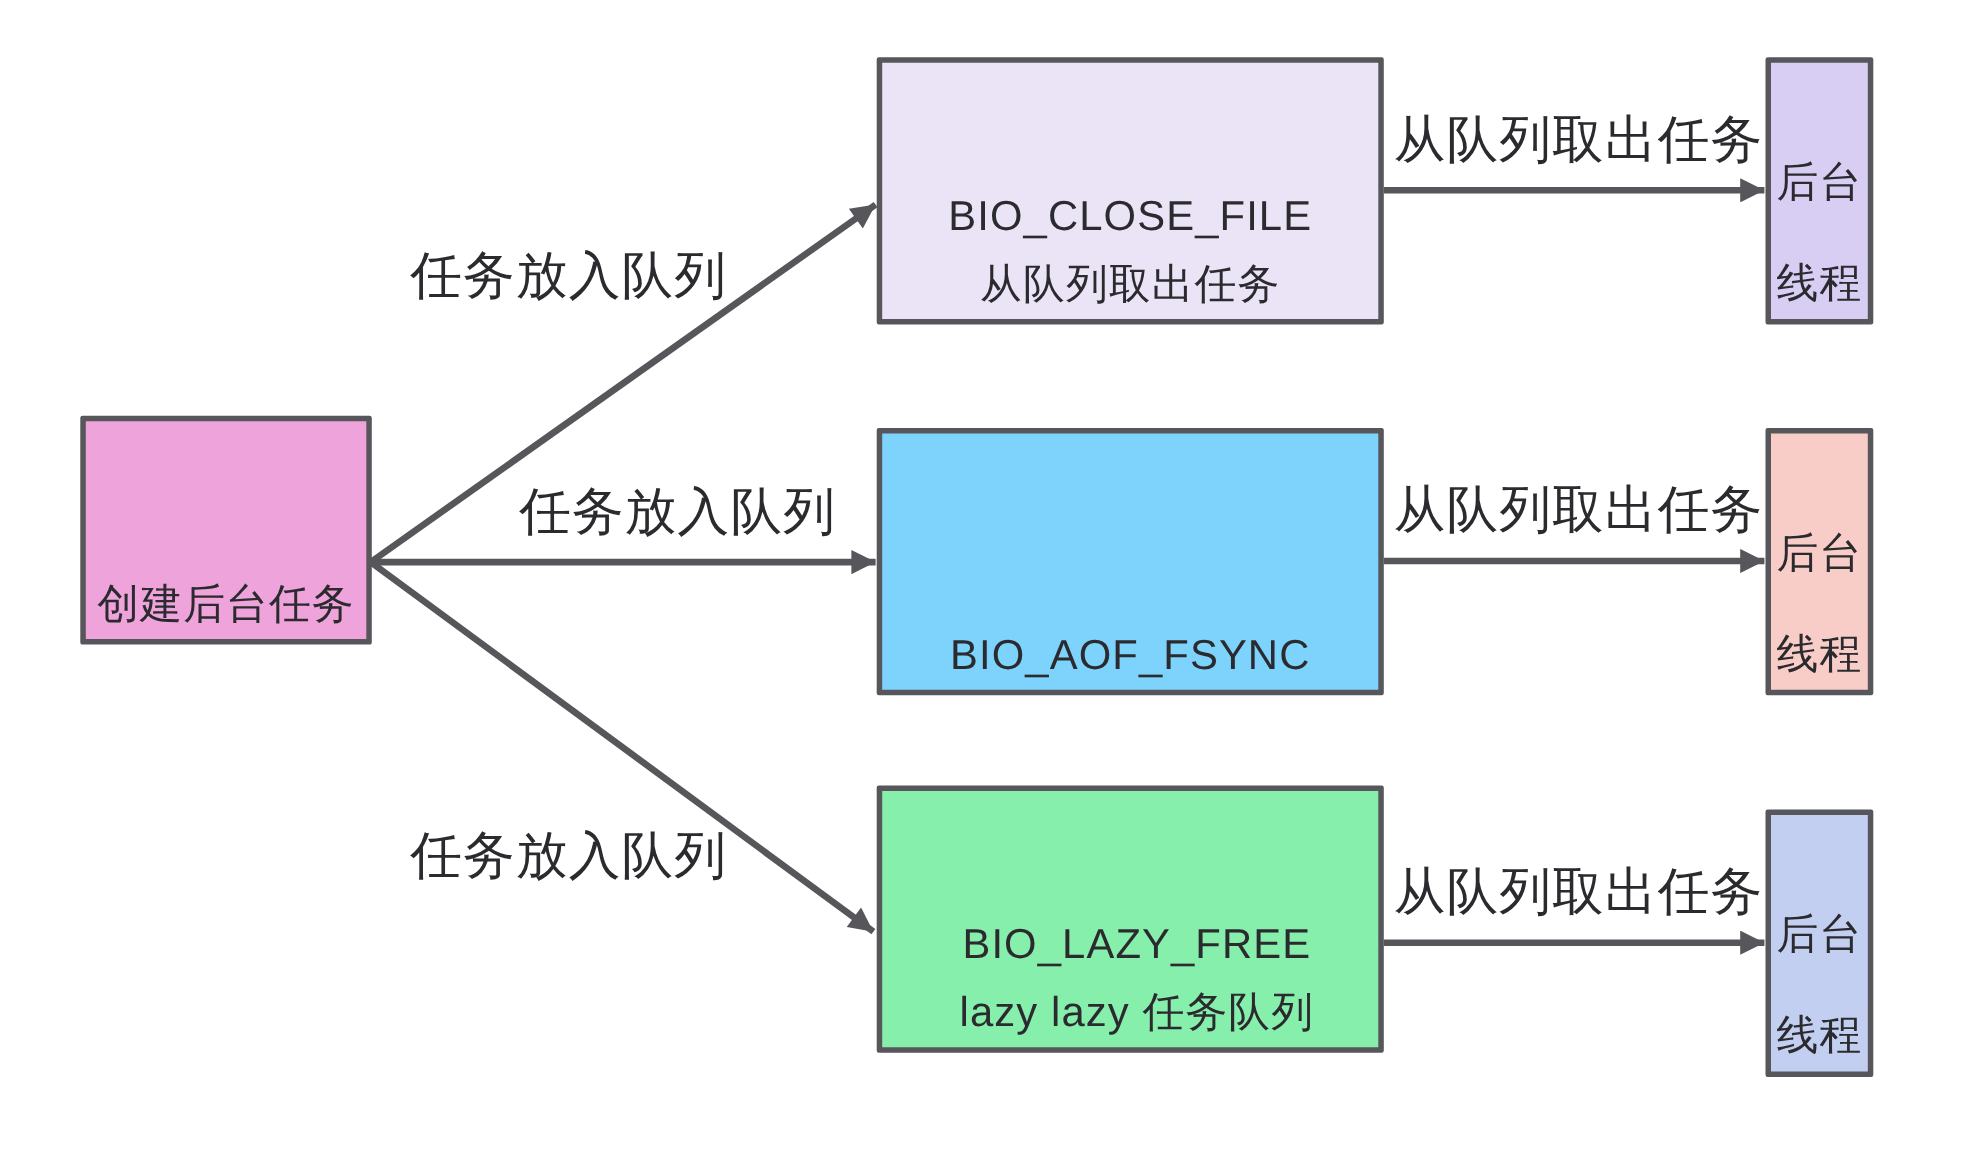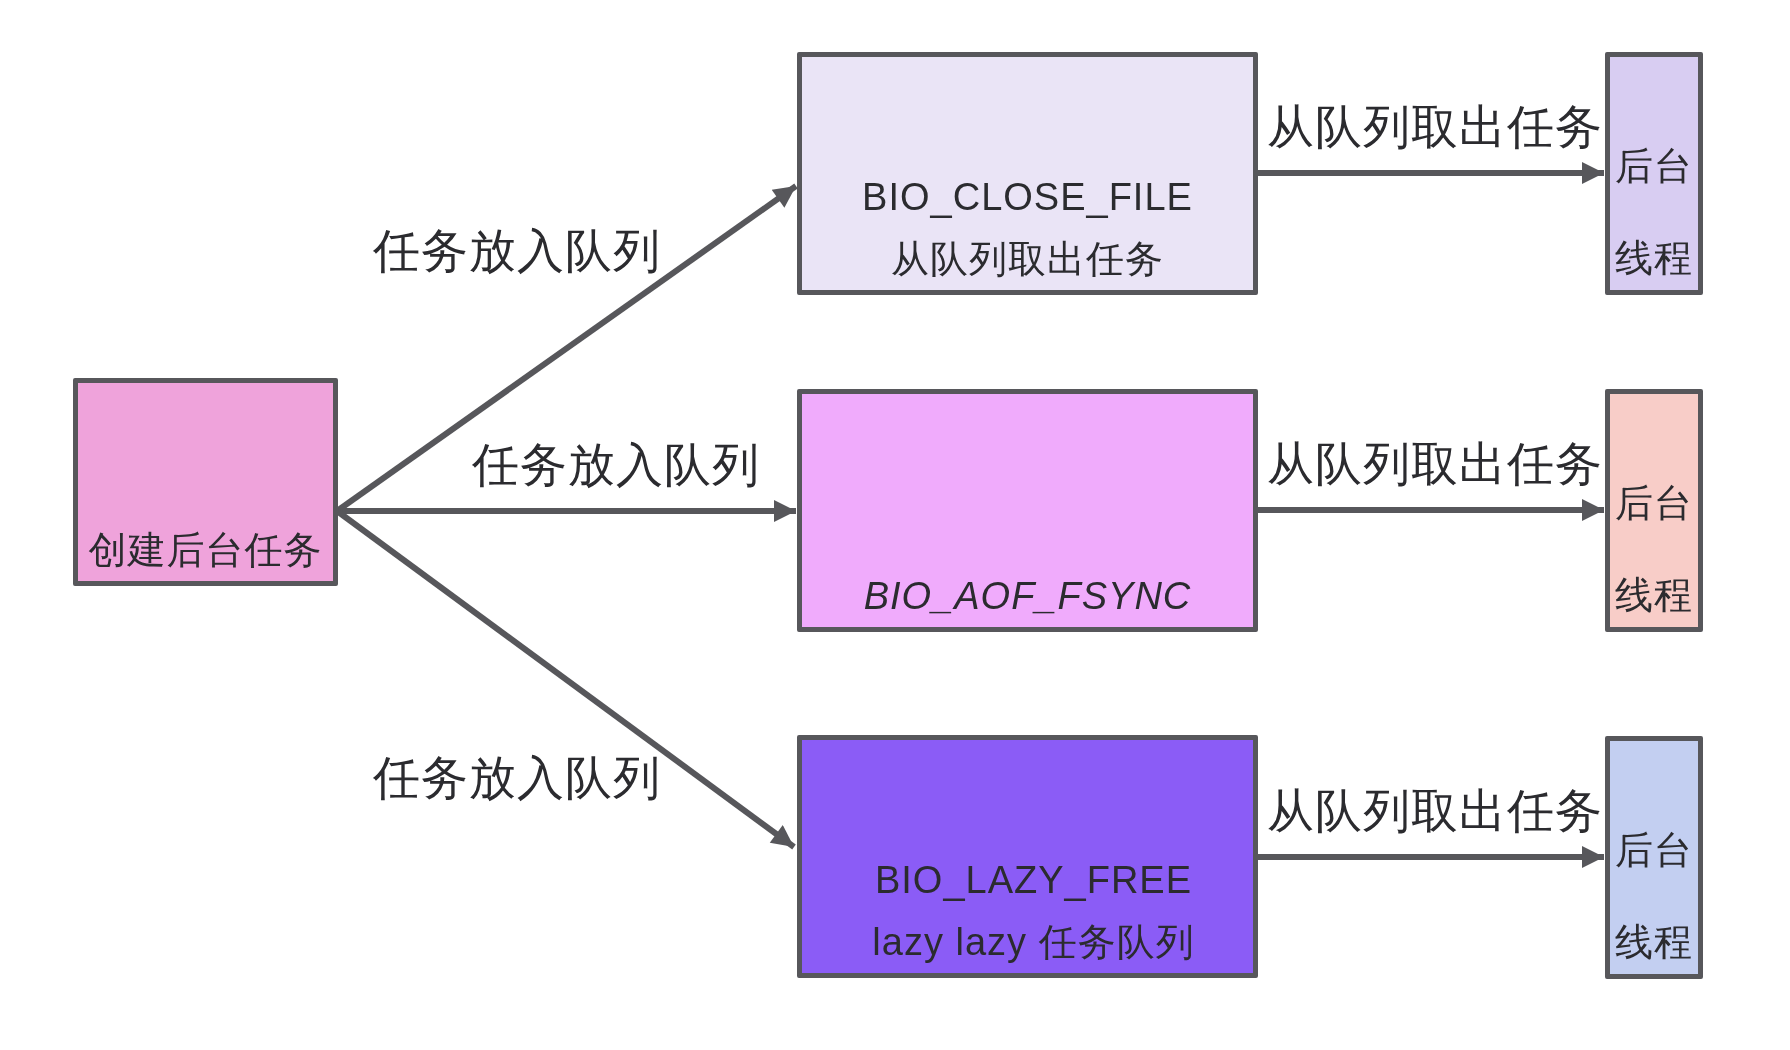--- a/index.html
+++ b/index.html
@@ -31,22 +31,22 @@
     letter-spacing: 1px;
   }
   .node .line { white-space: nowrap; }
 
   #source-node {
     left: 73px; top: 378px; width: 265px; height: 208px;
     background: #efa3db;
   }
   .queue-node { left: 797px; width: 461px; height: 243px; }
   #queue-node-close-file { top: 52px;  background: #eae4f6; }
-  #queue-node-aof-fsync  { top: 389px; background: #f0abfc; font-style: italic; }
-  #queue-node-lazy-free  { top: 735px; background: #8b5cf6; padding-left: 12px; }
+  #queue-node-aof-fsync  { top: 389px; background: #7dd3fc; }
+  #queue-node-lazy-free  { top: 714px; background: #86efac; padding-left: 12px; }
 
   .thread-node { left: 1605px; width: 98px; height: 243px; line-height: 64px; gap: 28px; }
   #thread-node-close-file { top: 52px;  background: #d8cdf2; }
   #thread-node-aof-fsync  { top: 389px; background: #f8cdc8; }
   #thread-node-lazy-free  { top: 736px; background: #c3cff1; }
 
   .edge-label {
     position: absolute;
     transform: translate(-50%, -50%);
     font-size: 47px;

